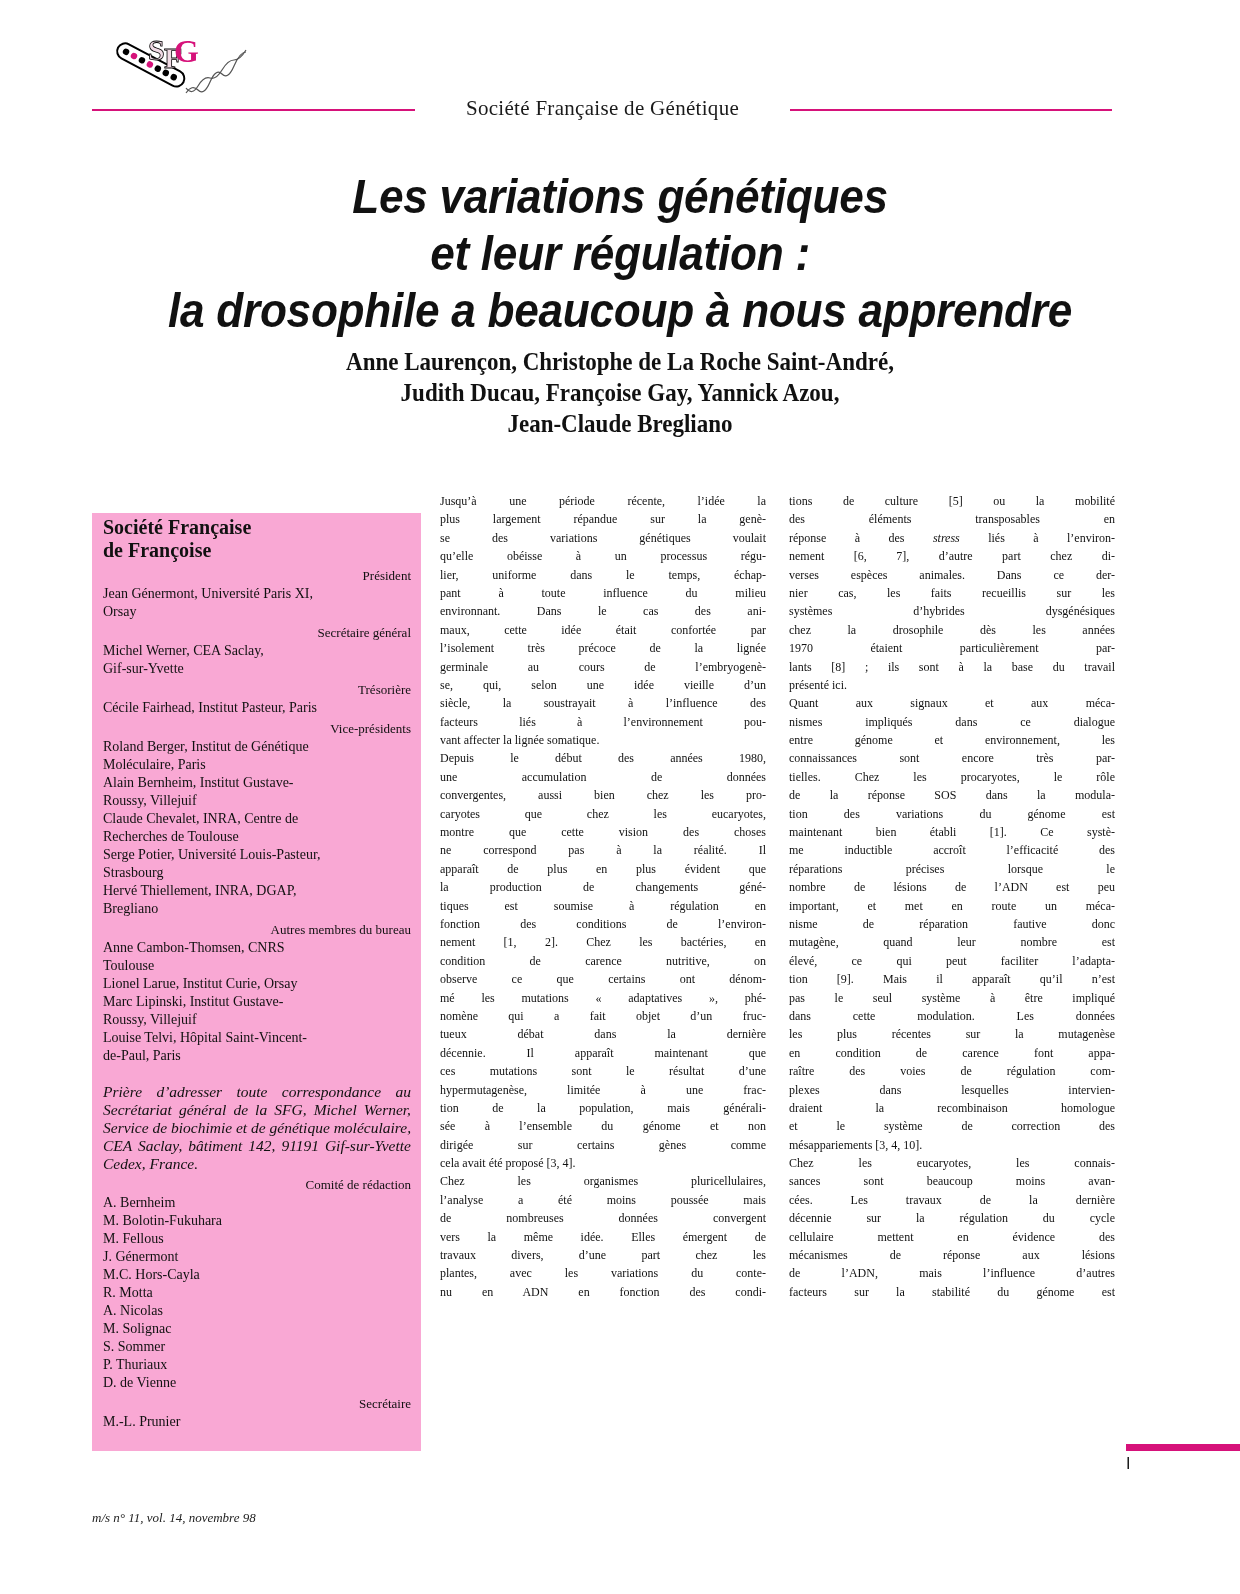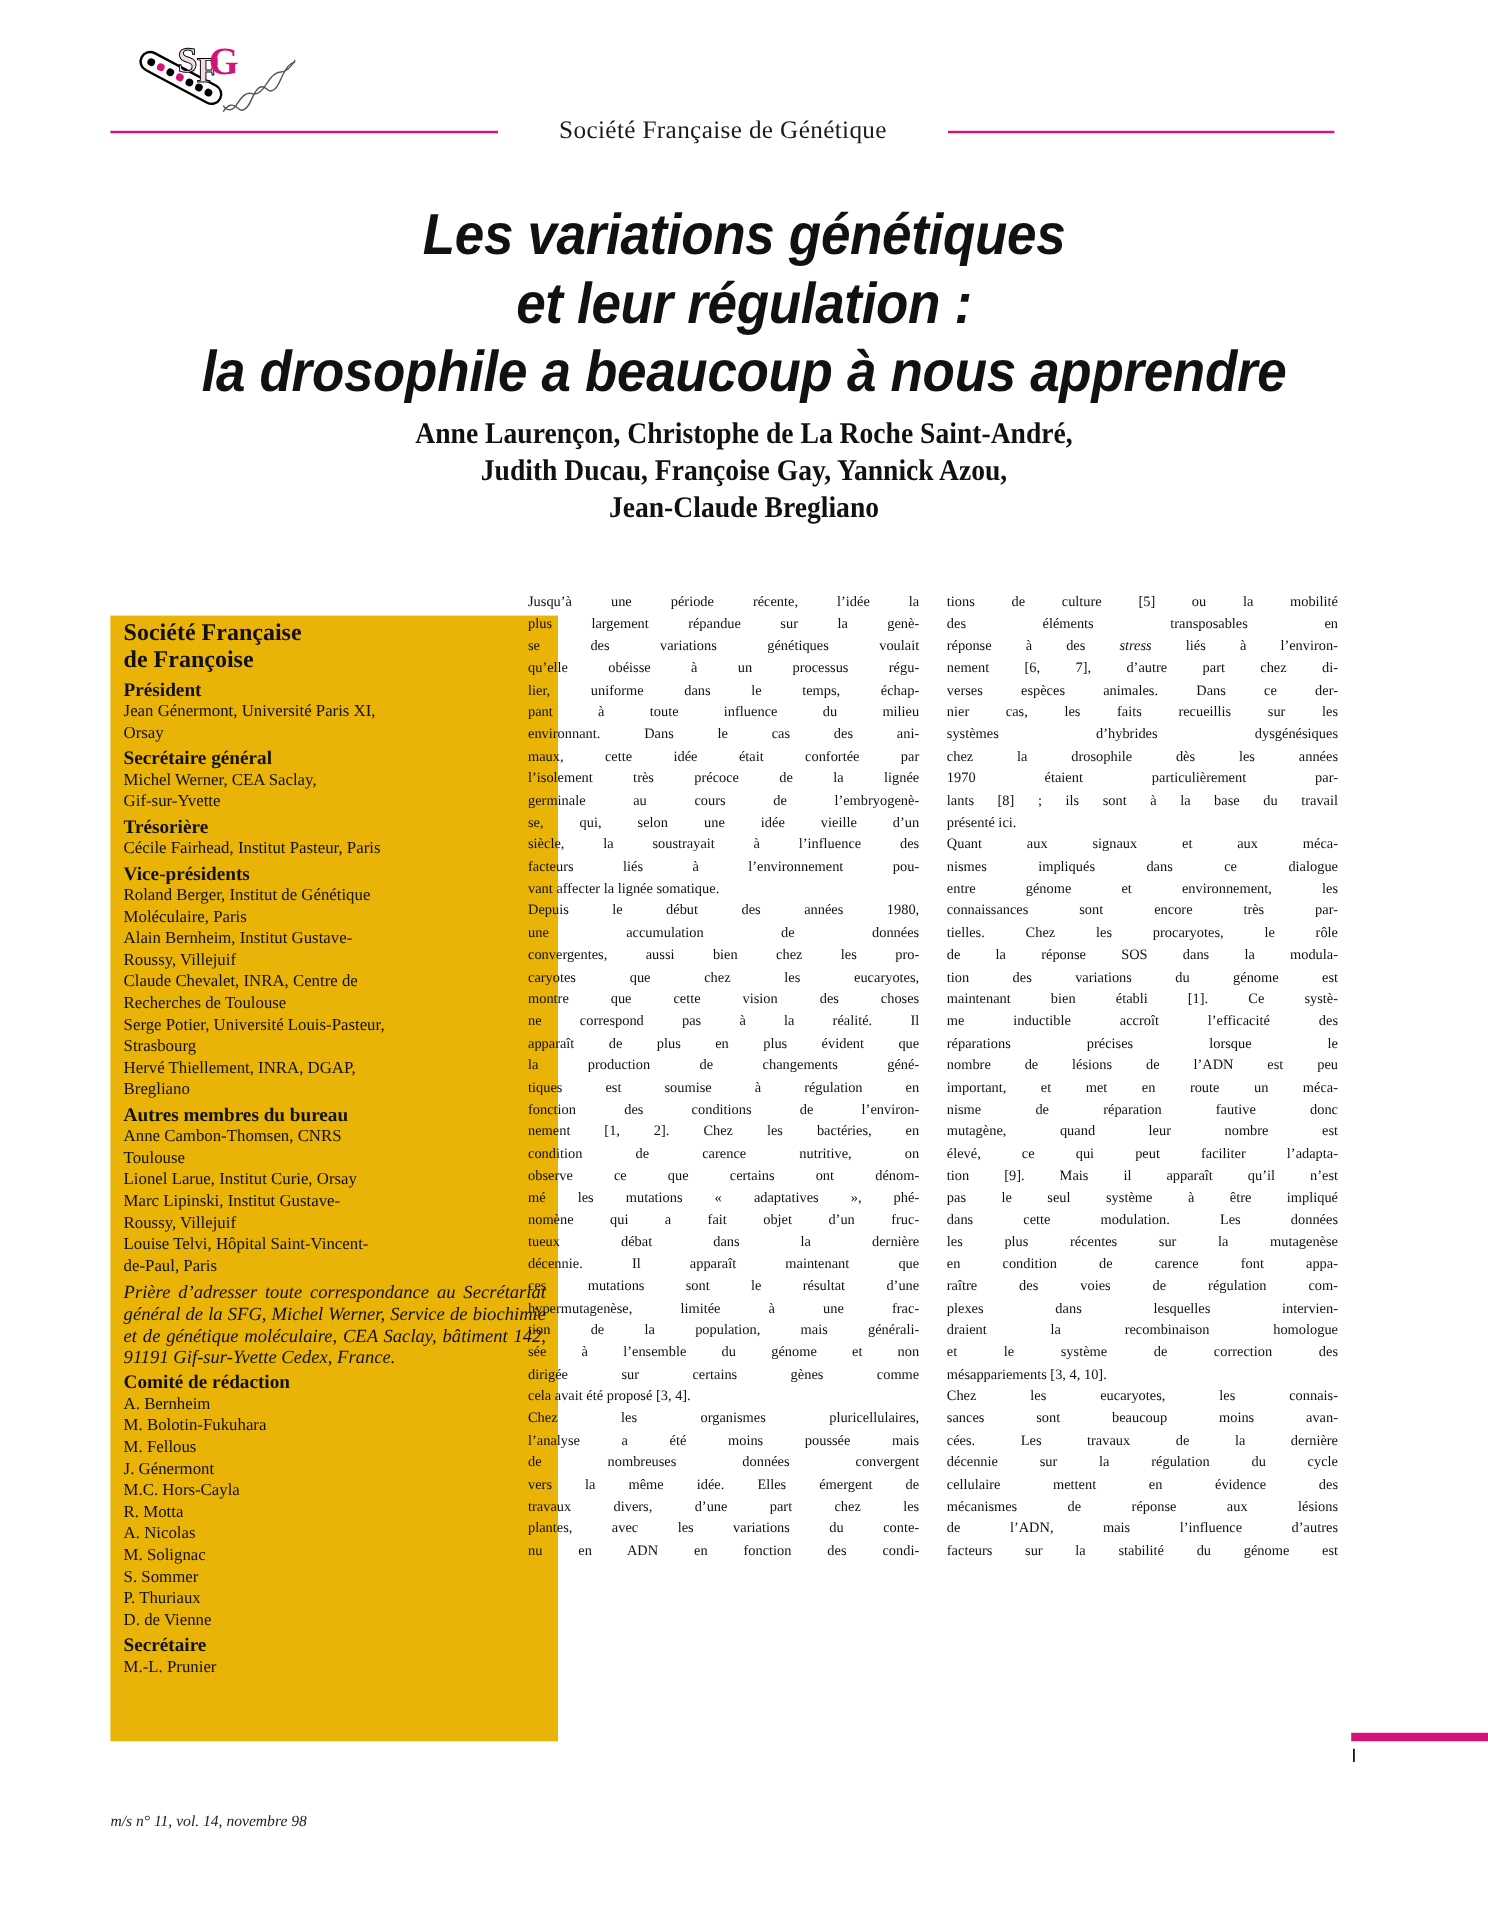--- a/index.html
+++ b/index.html
@@ -22,27 +22,27 @@
       transform: scaleX(0.92); transform-origin: center top; }
   #title div { white-space: nowrap; }
 
   
   #authors { left: 150px; width: 940px; top: 346px; text-align: center;
       font-weight: bold; font-size: 25px; line-height: 31px; transform: scaleX(0.92);
       transform-origin: center top; }
   #authors div { white-space: nowrap; }
 
   
-  #sidebar { left: 92px; top: 513px; width: 373px; height: 938px; background: #eab308;
+  #sidebar { left: 92px; top: 513px; width: 329px; height: 938px; background: #f9a8d4;
       box-sizing: border-box; padding: 3px 10px 0 11px; }
   #sidebar .sb-title { font-weight: bold; font-size: 20px; line-height: 23px; margin-bottom: 5px; }
-  #sidebar .sb-head { font-weight: bold; font-size: 16px; line-height: 18px; margin-top: 3px; }
+  #sidebar .sb-head { font-weight: normal; font-size: 13px; line-height: 18px; margin-top: 3px; text-align: right; }
   #sidebar .sb-line { font-size: 14px; line-height: 18px; }
   #sidebar .sb-note { font-style: italic; font-size: 15.5px; line-height: 18px;
-      text-align: justify; margin-top: 4px; }
+      text-align: justify; margin-top: 18px; }
 
   
   .col { top: 492px; width: 326px; font-size: 12px; line-height: 18.4px; }
   .col .ln { white-space: nowrap; text-align: justify; text-align-last: justify; height: 18.4px; }
   .col .ln.end { text-align-last: left; }
   #col-1 { left: 440px; }
   #col-2 { left: 789px; }
 
   
   #footer-cite { left: 92px; top: 1510px; font-style: italic; font-size: 13px; color: #222; }

